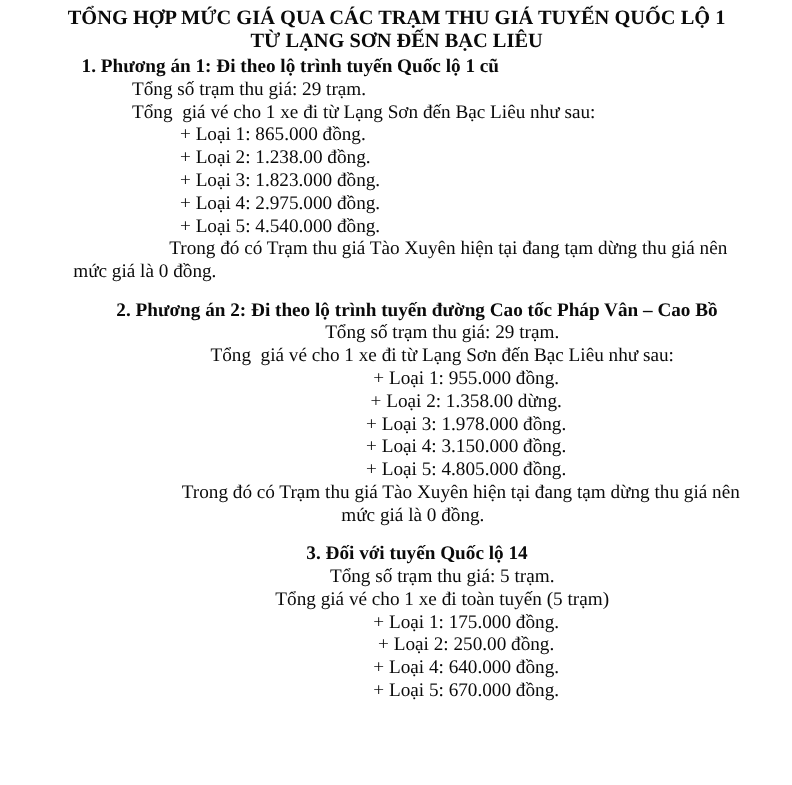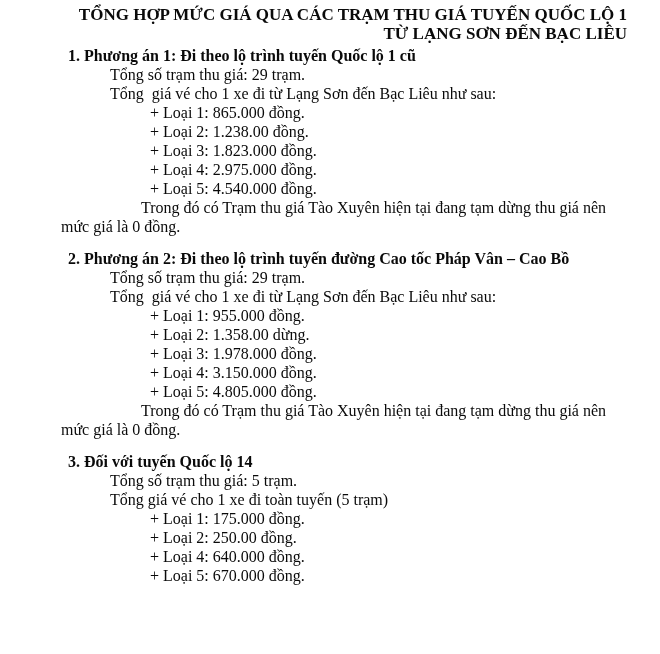--- a/index.html
+++ b/index.html
@@ -18,25 +18,25 @@
     line-height: 19px;
     padding: 5px 33px 0 34px;
     overflow: hidden;
   }
   p { margin: 0; white-space: pre-wrap; }
   .title {
     margin: 0 0 3px 0;
     font-size: 17px;
     line-height: 19px;
     font-weight: bold;
-    text-align: right;
+    text-align: center;
   }
   .title-line { display: block; }
   .section { margin: 0; }
-  .section + .section { margin-top: 13px; }
+  .section + .section { margin-top: 13px; text-align: center; }
   .heading {
     font-weight: bold;
     text-indent: 34px;
   }
   .body-line { padding-left: 76px; }
   .price-line { padding-left: 116px; }
   .note { text-indent: 80px; margin-left: 27px; }
 </style>
 </head>
 <body>

